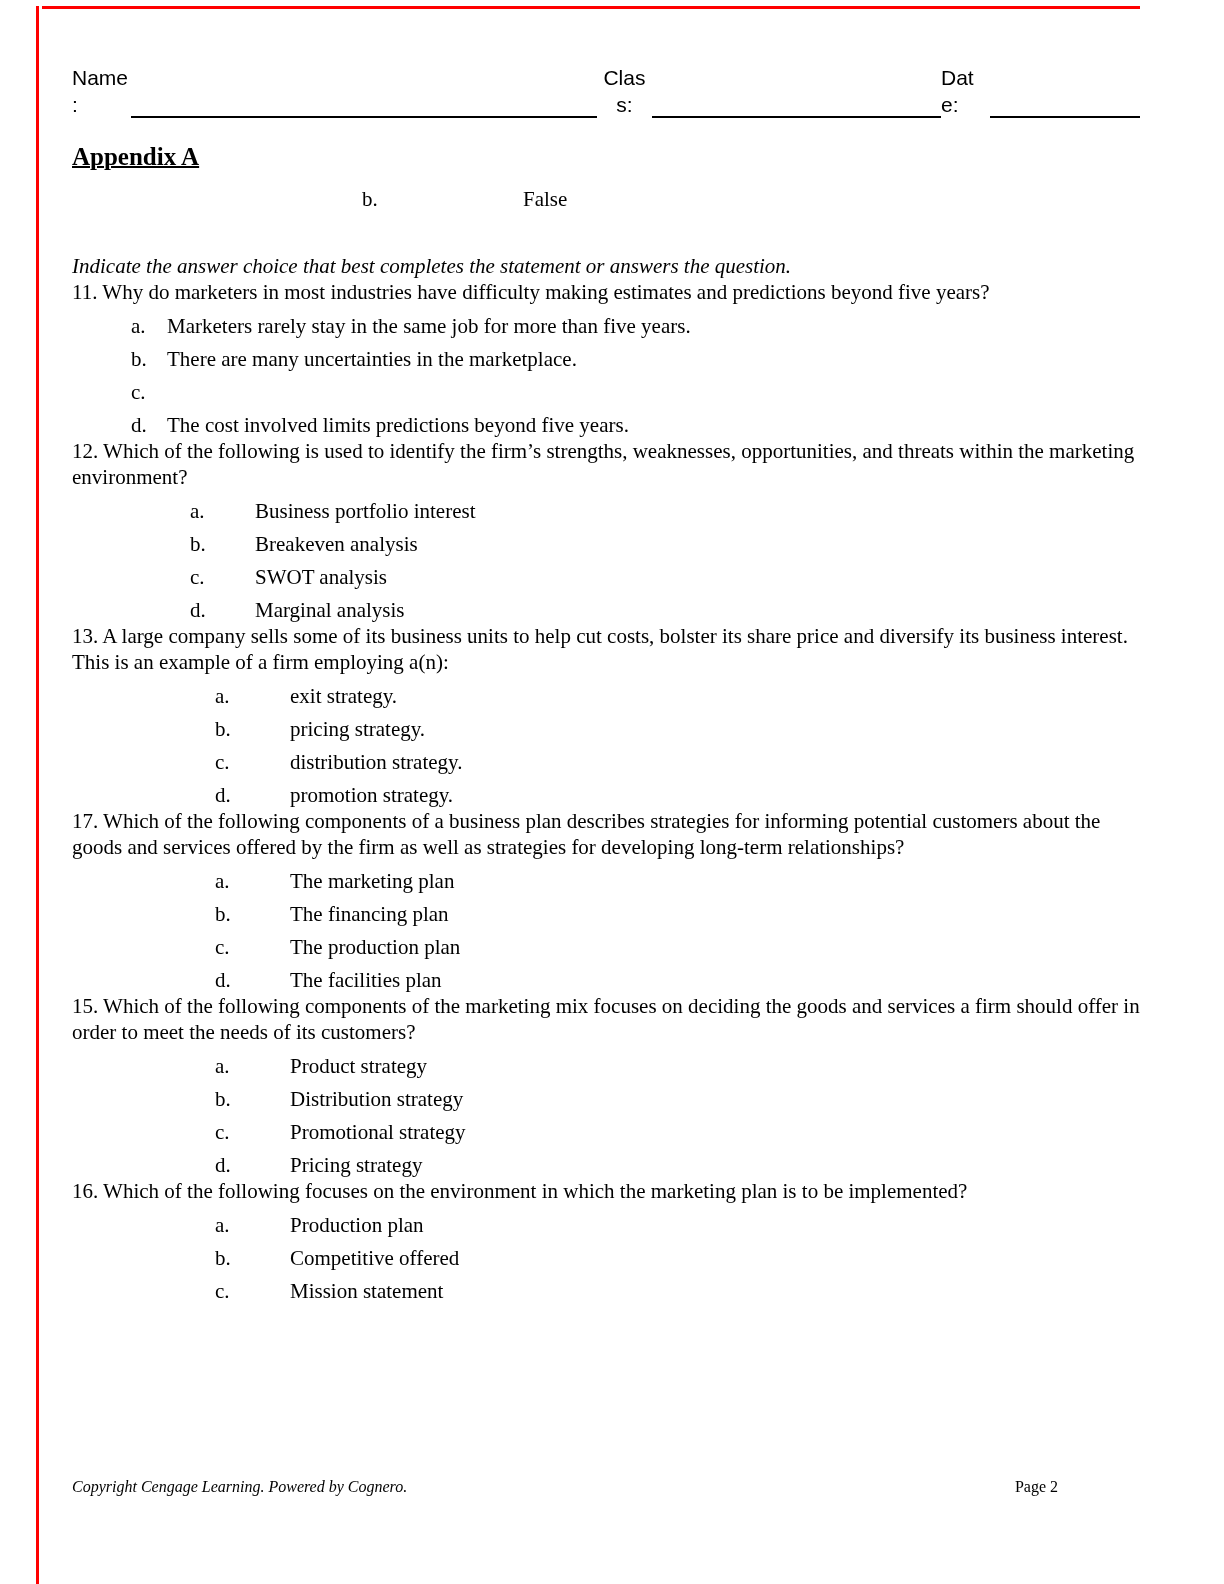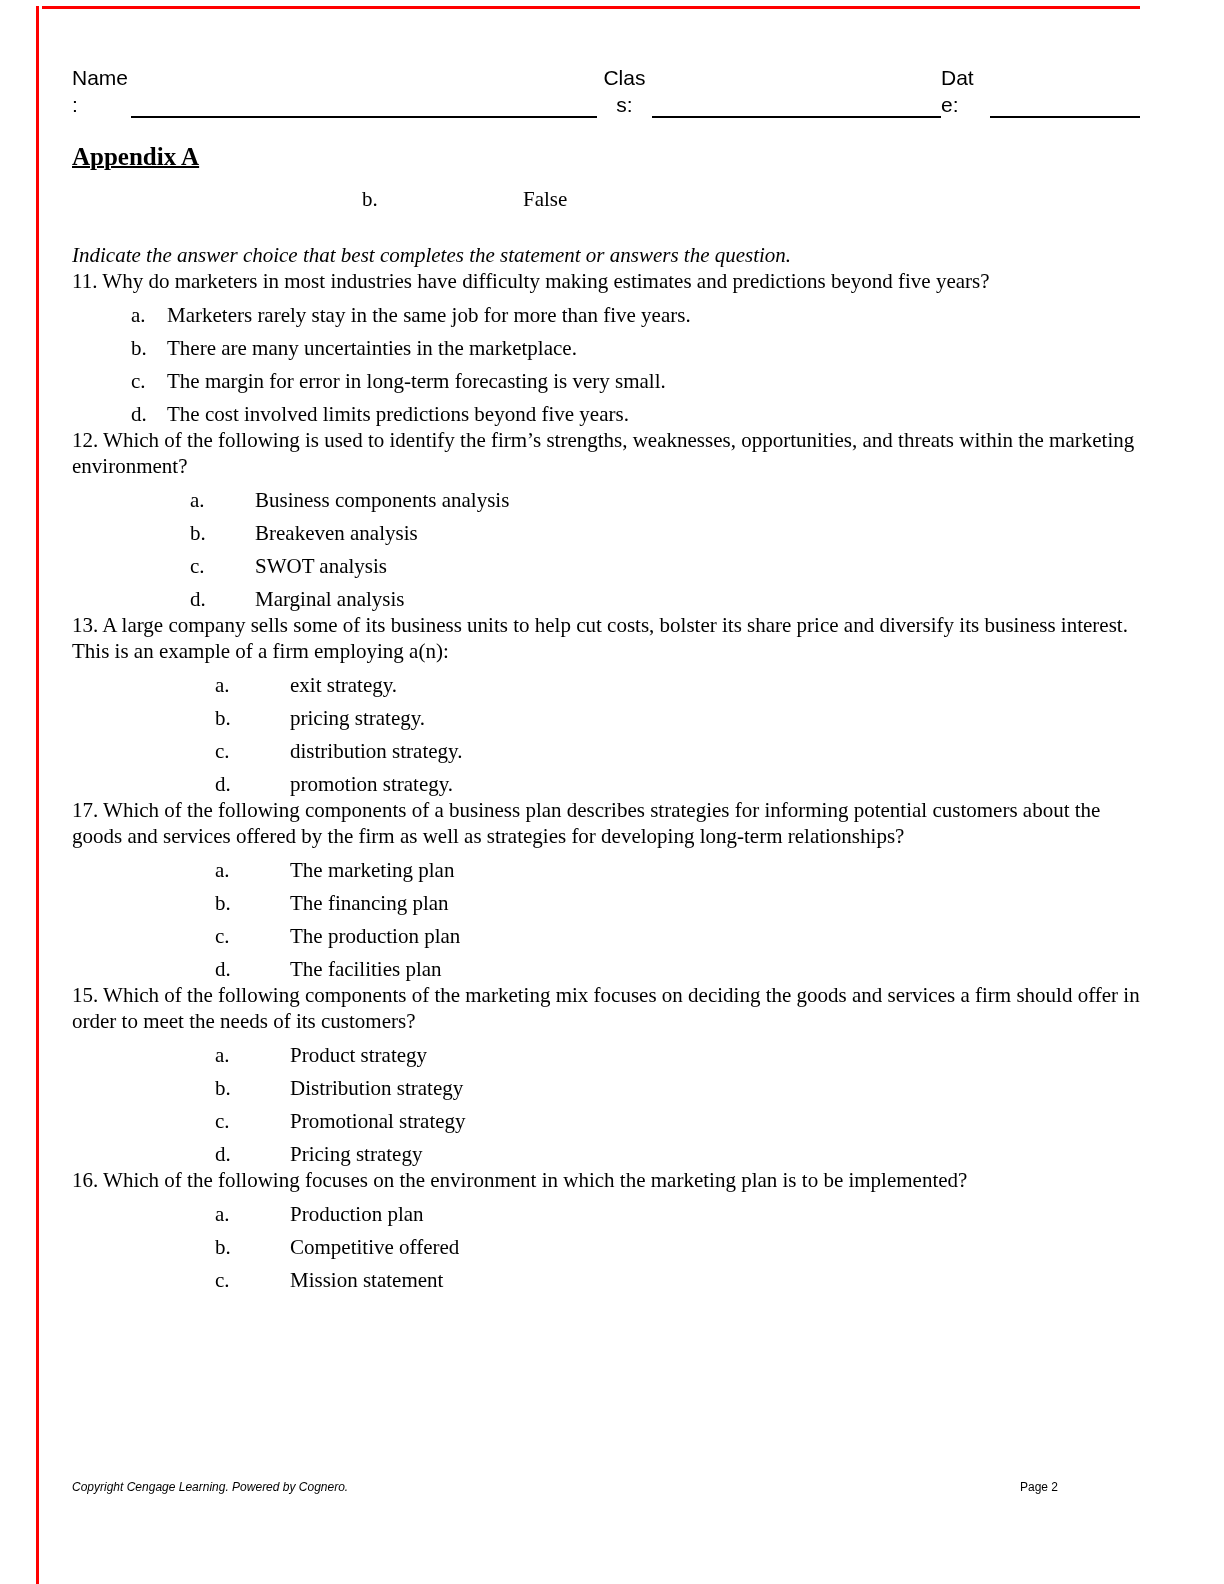--- a/index.html
+++ b/index.html
@@ -29,37 +29,37 @@
   .f3l{width:49px;}  .f3u{width:165px;}
 
   .appendix{
     margin-top:26px;font-size:25px;font-weight:bold;line-height:26px;
     text-decoration:underline;text-decoration-thickness:2px;
   }
 
   .orphan{display:flex;margin-top:16px;font-size:21px;line-height:26px;}
   .orphan .letter{margin-left:290px;width:161px;flex:0 0 auto;}
 
-  .instruction{margin-top:30px;font-size:21px;line-height:26px;font-style:italic;}
+  .instruction{margin-top:41px;font-size:21px;line-height:26px;font-style:italic;}
 
   .question{font-size:21px;}
   .stem{line-height:26px;}
   .options{margin-top:8px;}
   .option{display:flex;line-height:26px;align-items:baseline;}
   .option + .option{margin-top:7px;}
   .option .letter{flex:0 0 auto;}
   .indent-narrow .letter{margin-left:59px;width:36px;}
   .indent-medium .letter{margin-left:118px;width:65px;}
   .indent-wide   .letter{margin-left:143px;width:75px;}
 
   .footer{
     position:absolute;top:1477px;left:72px;right:82px;
     display:flex;justify-content:space-between;align-items:baseline;
-    font-family:Liberation Sans, sans-serif;
-    font-size:12px;line-height:20px;
+    font-family:Liberation Serif, serif;
+    font-size:16px;line-height:20px;
   }
   .copyright{font-style:italic;}
 </style>
 </head>
 <body>
 
 <div class="page">
 
   <div class="redline-top" style="background: rgb(255, 0, 0);"></div>
   <div class="redline-left" style="background: rgb(255, 0, 0);"></div>
@@ -102,36 +102,35 @@
     <span class="opt-text">Marketers rarely stay in the same job for more than five years.</span>
   </div>
 
   <div class="option">
     <span class="letter">b.</span>
     <span class="opt-text">There are many uncertainties in the marketplace.</span>
   </div>
 
   <div class="option">
     <span class="letter">c.</span>
-    <span class="opt-text">The margin for error in long-term forecasting is very small.</span>
   </div>
 
   <div class="option">
     <span class="letter">d.</span>
     <span class="opt-text">The cost involved limits predictions beyond five years.</span>
   </div>
 </div>
   </section>
 
   <section class="question indent-medium">
     <div class="stem">12. Which of the following is used to identify the firm’s strengths, weaknesses, opportunities, and threats within the marketing environment?</div>
     <div class="options">
   <div class="option">
     <span class="letter">a.</span>
-    <span class="opt-text">Business components analysis</span>
+    <span class="opt-text">Business portfolio interest</span>
   </div>
 
   <div class="option">
     <span class="letter">b.</span>
     <span class="opt-text">Breakeven analysis</span>
   </div>
 
   <div class="option">
     <span class="letter">c.</span>
     <span class="opt-text">SWOT analysis</span>

